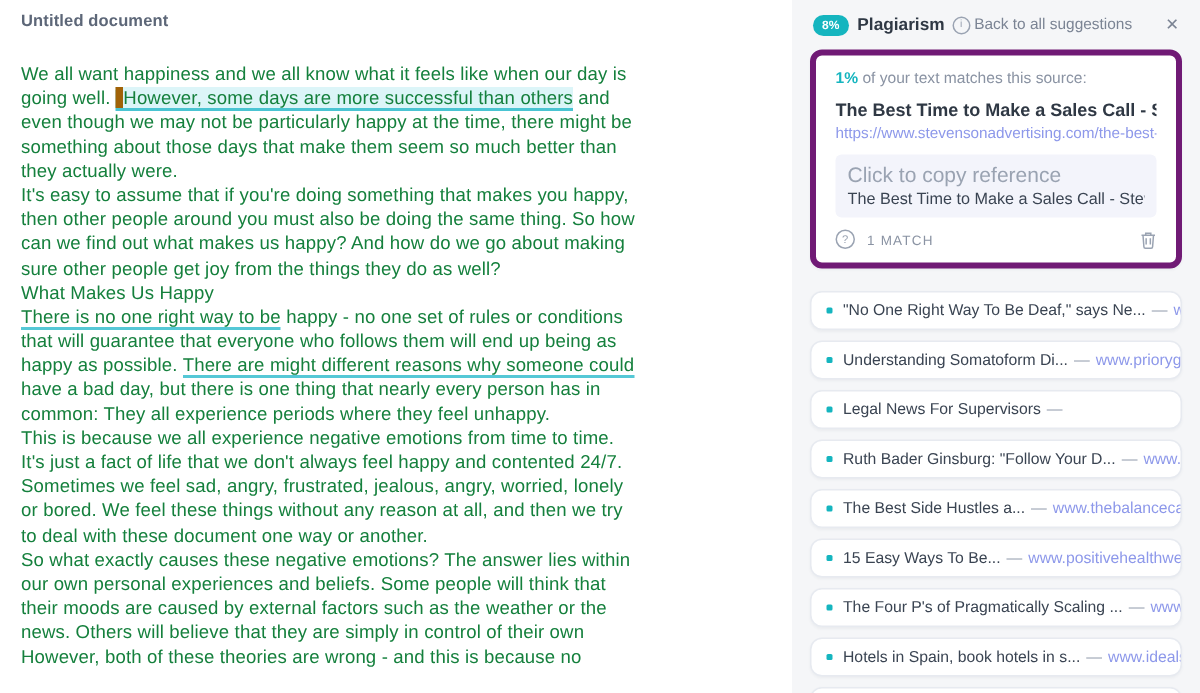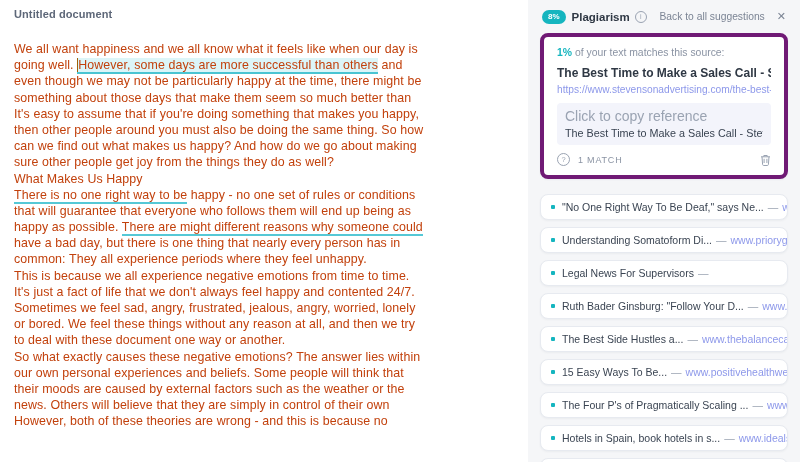--- a/index.html
+++ b/index.html
@@ -8,27 +8,27 @@
     background:#ffffff;font-family:"Liberation Sans", sans-serif;
     -webkit-font-smoothing:antialiased;
   }
   
   .doc-title{
     position:absolute;left:14px;top:8px;
     font-size:11px;font-weight:700;color:#5d6778;letter-spacing:.1px;
   }
   .doc-body{
     position:absolute;left:14px;top:41px;
-    font-size:12.4px;line-height:16.2px;color:#c2410c;letter-spacing:.1px;
+    font-size:12.4px;line-height:16.2px;color:#15803d;letter-spacing:.1px;
   }
   .doc-line{white-space:pre;height:16.2px;}
   .hl{
     background:#dcf5f8;
     box-shadow:0 2px 0 0 #4ac4d2;
-    border-left:1px solid #a16207;
+    border-left:5px solid #a16207;
   }
   .ul{box-shadow:0 2px 0 0 #55c8d6;}
   
   .panel{
     position:absolute;left:528px;top:0;width:272px;height:462px;
     background:#f5f6f8;box-sizing:border-box;padding:0 12px;
   }
   .panel-header{
     height:33px;display:flex;align-items:center;justify-content:space-between;
     padding:0 2px;
@@ -37,21 +37,21 @@
   .badge{
     background:#15b5bf;color:#fff;font-size:8px;font-weight:700;
     padding:2.5px 6px;border-radius:9px;
   }
   .score-label{font-size:11.5px;font-weight:700;color:#2f3844;margin-left:6px;}
   .info-icon{
     width:10px;height:10px;border:1px solid #9aa3b2;border-radius:50%;
     color:#9aa3b2;font-size:7px;display:inline-flex;align-items:center;
     justify-content:center;margin-left:5px;font-style:normal;
   }
-  .back{font-size:10.3px;color:#7b8494;display:flex;align-items:center;gap:12px;}
+  .back{font-size:10.3px;color:#7b8494;display:flex;align-items:center;gap:22px;}
   .back .close{font-size:11px;cursor:pointer;}
   
   .match-card{
     background:#fff;border:4px solid #701a75;border-radius:8px;
     padding:10px 13px 9px;box-shadow:0 1px 2px rgba(40,50,70,.05);
   }
   .match-line{font-size:10.4px;color:#8a93a3;}
   .pct{color:#15b5bf;font-weight:700;}
   .src-title{
     margin-top:8px;font-size:12px;font-weight:700;color:#2f3844;
@@ -86,20 +86,21 @@
 </style>
 </head>
 <body>
 
 <div class="doc-title">Untitled document</div>
 <div class="doc-body">
     <div class="doc-line"><span>We all want happiness and we all know what it feels like when our day is</span></div>
     <div class="doc-line"><span>going well. </span><span class="hl">However, some days are more successful than others</span><span> and</span></div>
     <div class="doc-line"><span>even though we may not be particularly happy at the time, there might be</span></div>
     <div class="doc-line"><span>something about those days that make them seem so much better than</span></div>
+    <div class="doc-line"><span>they actually were.</span></div>
     <div class="doc-line"><span>It's easy to assume that if you're doing something that makes you happy,</span></div>
     <div class="doc-line"><span>then other people around you must also be doing the same thing. So how</span></div>
     <div class="doc-line"><span>can we find out what makes us happy? And how do we go about making</span></div>
     <div class="doc-line"><span>sure other people get joy from the things they do as well?</span></div>
     <div class="doc-line"><span>What Makes Us Happy</span></div>
     <div class="doc-line"><span class="ul">There is no one right way to be</span><span> happy - no one set of rules or conditions</span></div>
     <div class="doc-line"><span>that will guarantee that everyone who follows them will end up being as</span></div>
     <div class="doc-line"><span>happy as possible. </span><span class="ul">There are might different reasons why someone could</span></div>
     <div class="doc-line"><span>have a bad day, but there is one thing that nearly every person has in</span></div>
     <div class="doc-line"><span>common: They all experience periods where they feel unhappy.</span></div>

